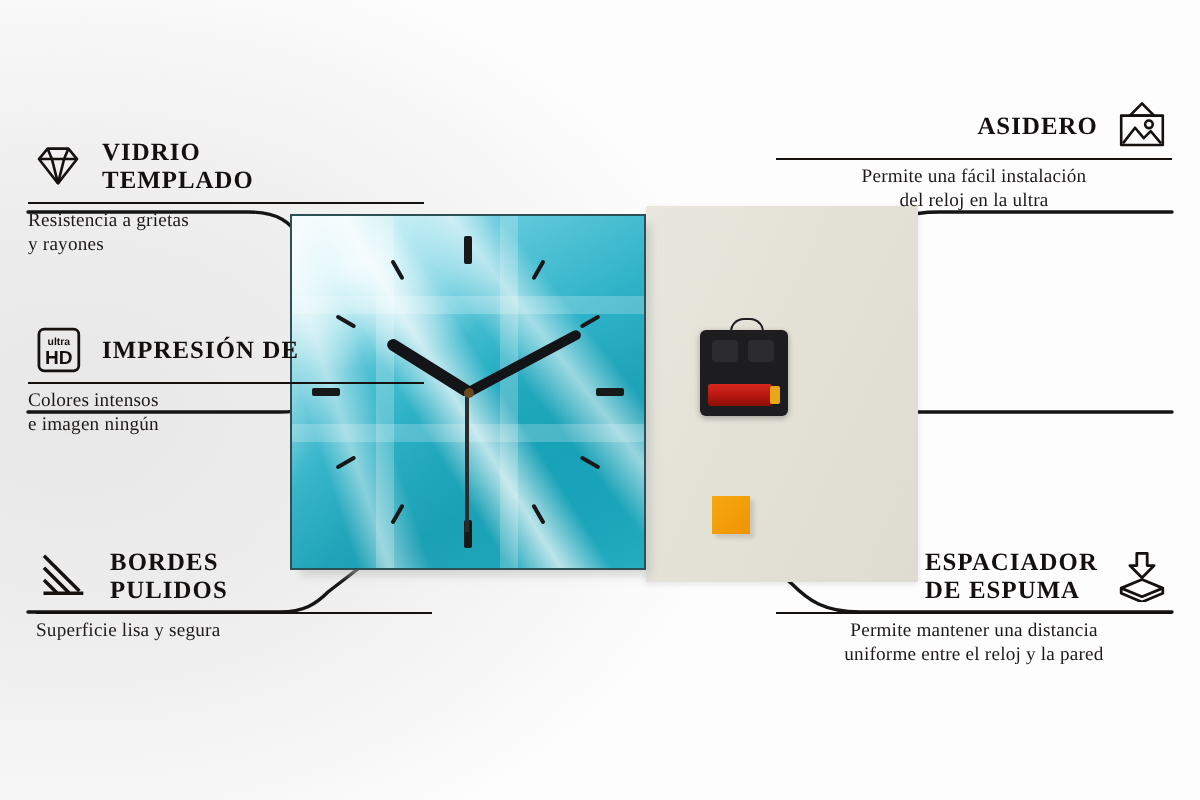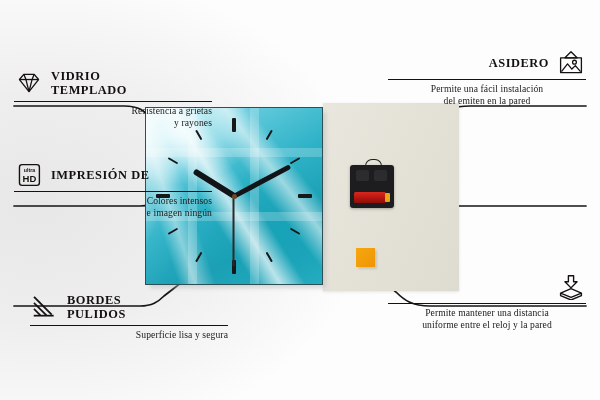--- a/index.html
+++ b/index.html
@@ -21,32 +21,32 @@
   .feat .title{
     font-weight:bold;font-size:12.4px;line-height:1.16;
     letter-spacing:.55px;color:#14100f;text-transform:uppercase;
   }
   .feat .rule{height:0;border-top:1.6px solid #15110f;margin:3px 0 3px 0;}
   .feat .desc{
     font-size:9.6px;line-height:1.28;color:#1d1a19;letter-spacing:.1px;
   }
   .feat.left .head{justify-content:flex-start;}
   .feat.left .title{text-align:left;}
-  .feat.left .desc{text-align:right;}
+  .feat.left .desc{text-align:left;}
   .feat.right{left:auto;}
   .feat.right .head{justify-content:flex-end;}
   .feat.right .title{text-align:left;}
   .feat.right .desc{text-align:center;}
   .ico{flex:0 0 auto;width:30px;height:26px;display:block;}
   .ico svg{display:block;width:100%;height:100%;}
 
   
   #f-vidrio   {left:14px;top:50px;margin-top:19px;}
   #f-impresion{left:14px;top:162px;}
-  #f-bordes   {left:30px;top:274px;margin-top:19px;}
+  #f-bordes   {left:18px;top:274px;}
   #f-asidero  {left:388px;top:50px;width:198px;}
   #f-mecanismo{left:388px;top:162px;width:198px;}
   #f-espaciador{left:388px;top:274px;width:198px;}
 
   
   #wires{position:absolute;left:0;top:0;width:600px;height:400px;pointer-events:auto;}
 
   
   #scene{position:absolute;left:137px;top:103px;width:322px;height:193px;}
 
@@ -255,26 +255,27 @@
             <g fill="none" stroke="#15110f" stroke-width="1.5" stroke-linejoin="round">
           <path d="M17 2 L10 9 H24 Z"></path>
           <rect x="5" y="9" width="24" height="17"></rect>
           <path d="M6 25 L13 16 L18 22 L22 18 L28 25"></path>
           <circle cx="21" cy="14" r="2.2"></circle>
         </g>
           </svg>
       </span>
     </div>
     <div class="rule"></div>
-    <div class="desc"><span>Permite una fácil instalación</span><br><span>del emiten en la pared</span></div>
+    <div class="desc"><span>Permite una fácil instalación</span><br><span>del reloj en la ultra</span></div>
   </div>
 
 
   <div class="feat right" id="f-espaciador">
     <div class="head">
+      <span class="title"><span>ESPACIADOR</span><br><span>DE ESPUMA</span></span>
       <span class="ico">
         <svg viewBox="0 0 34 30">
             <g fill="none" stroke="#15110f" stroke-width="1.6" stroke-linejoin="round">
           <path d="M14 2 h6 v7 h4 l-7 7 -7-7 h4 z"></path>
           <path d="M17 17 L29 22 L17 27 L5 22 Z"></path>
           <path d="M5 22 v3 l12 5 12-5 v-3"></path>
         </g>
           </svg>
       </span>
     </div>

